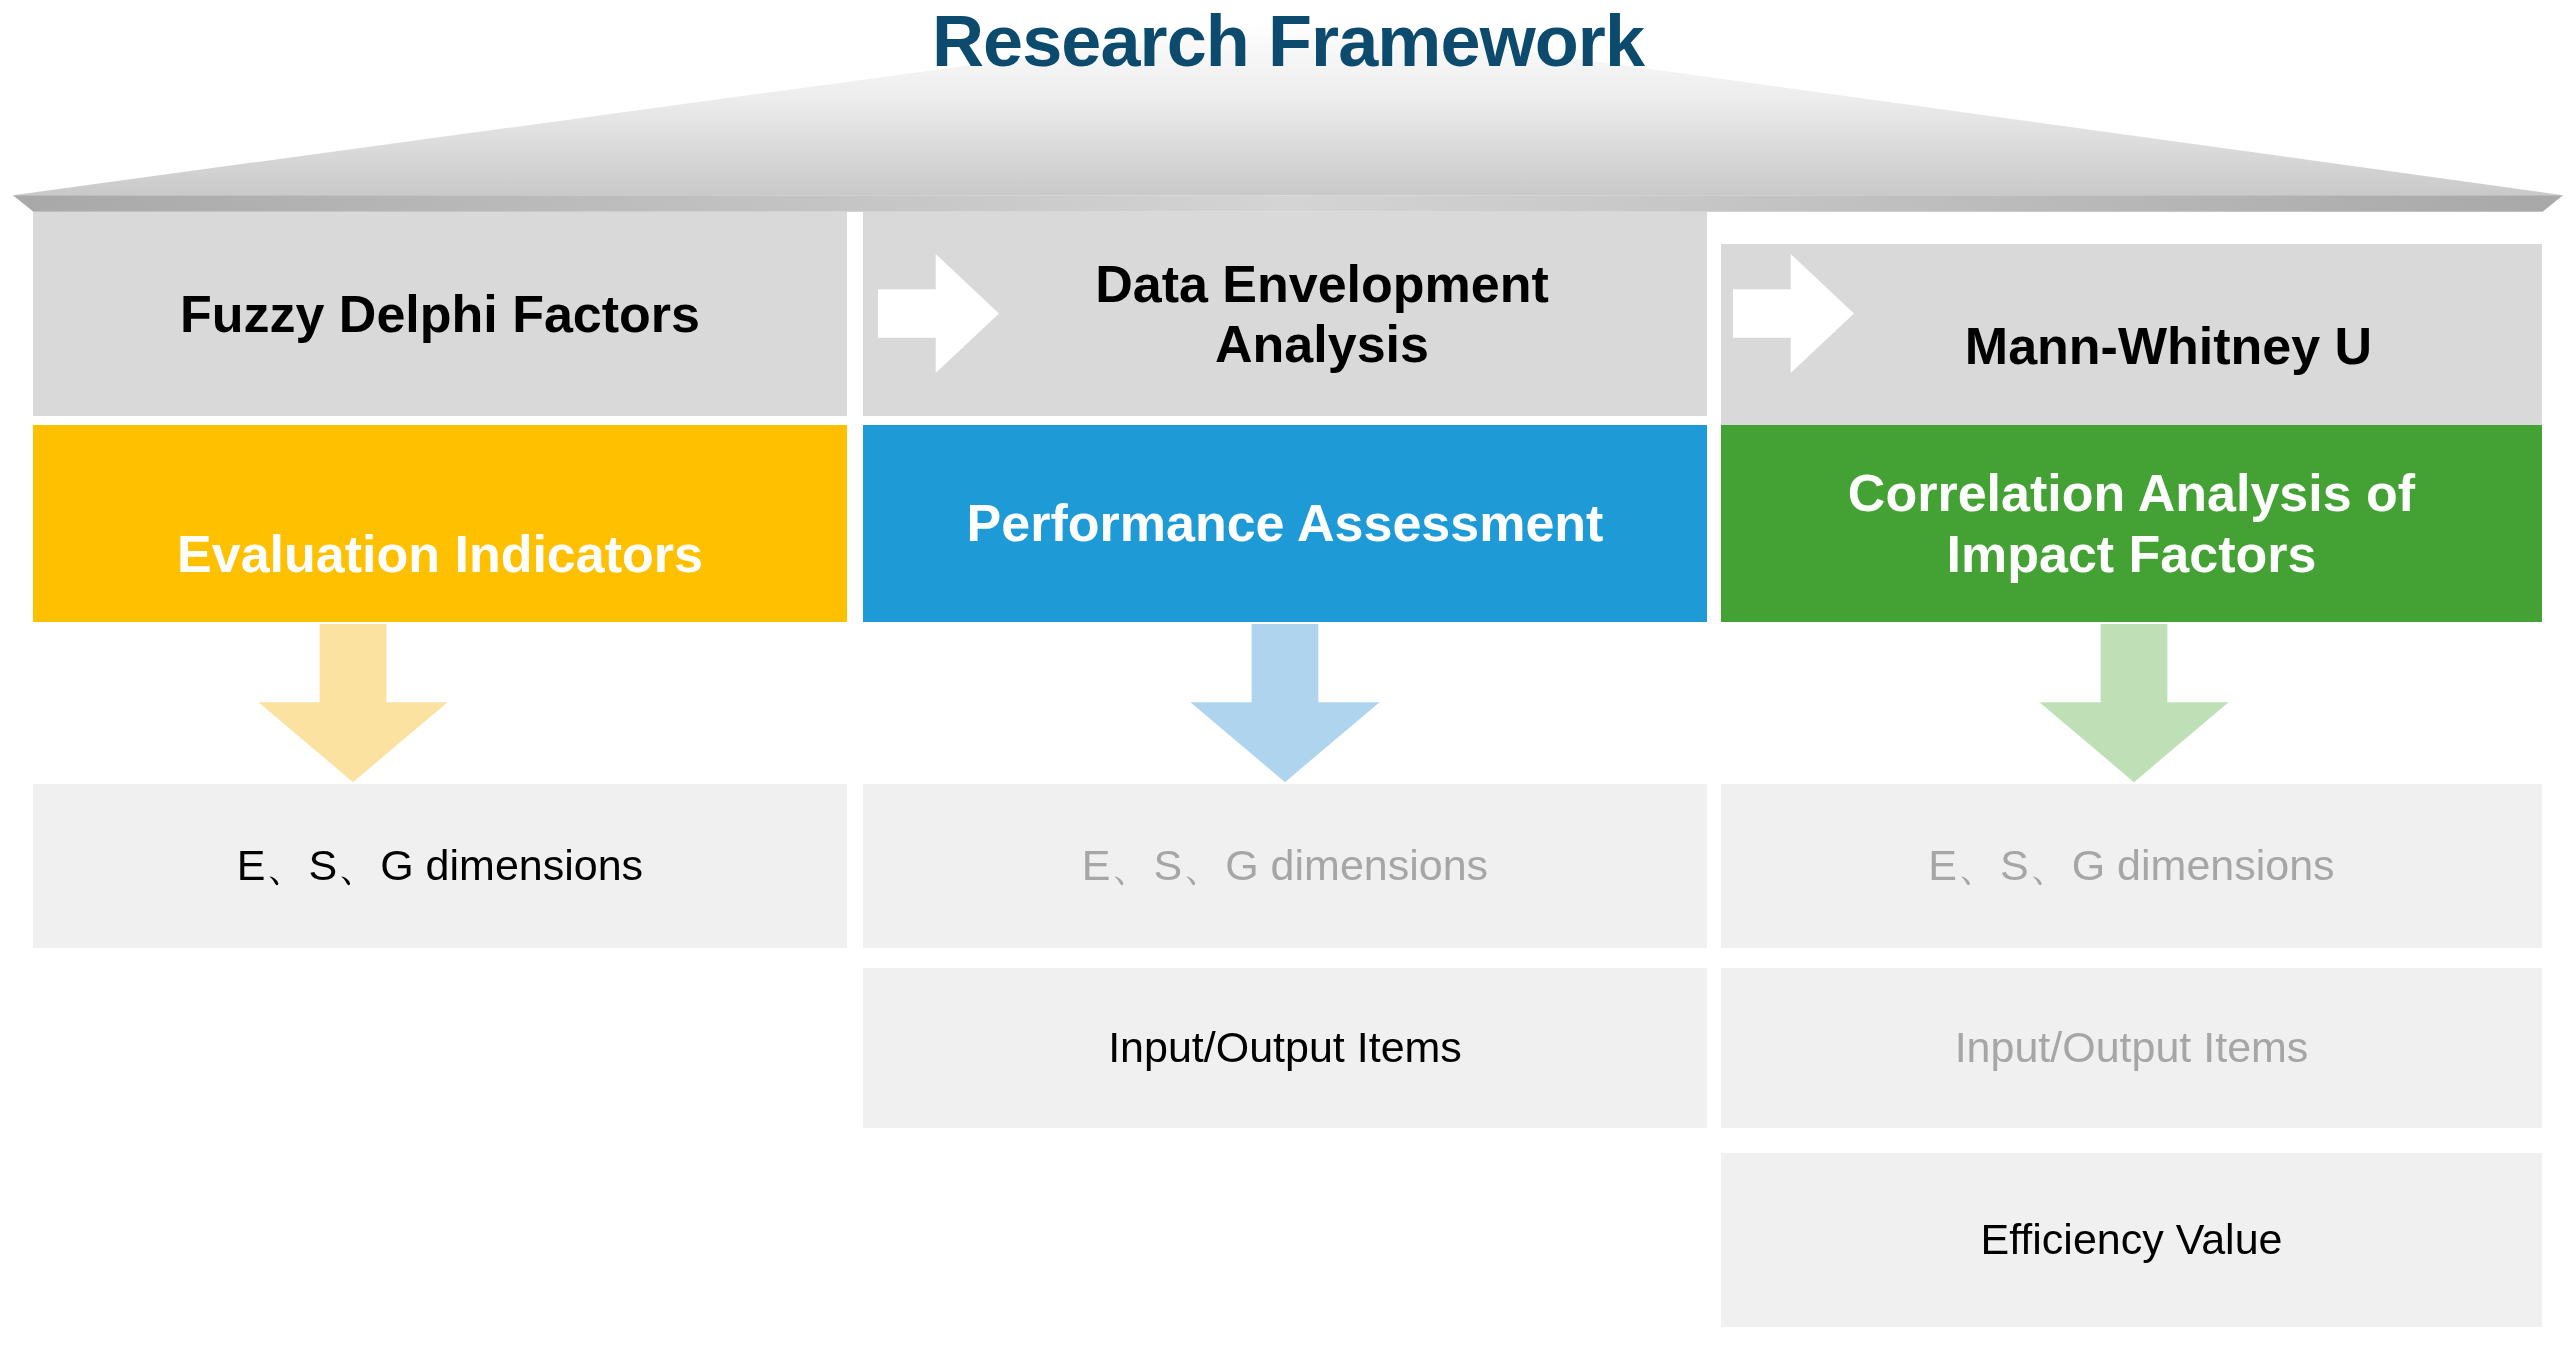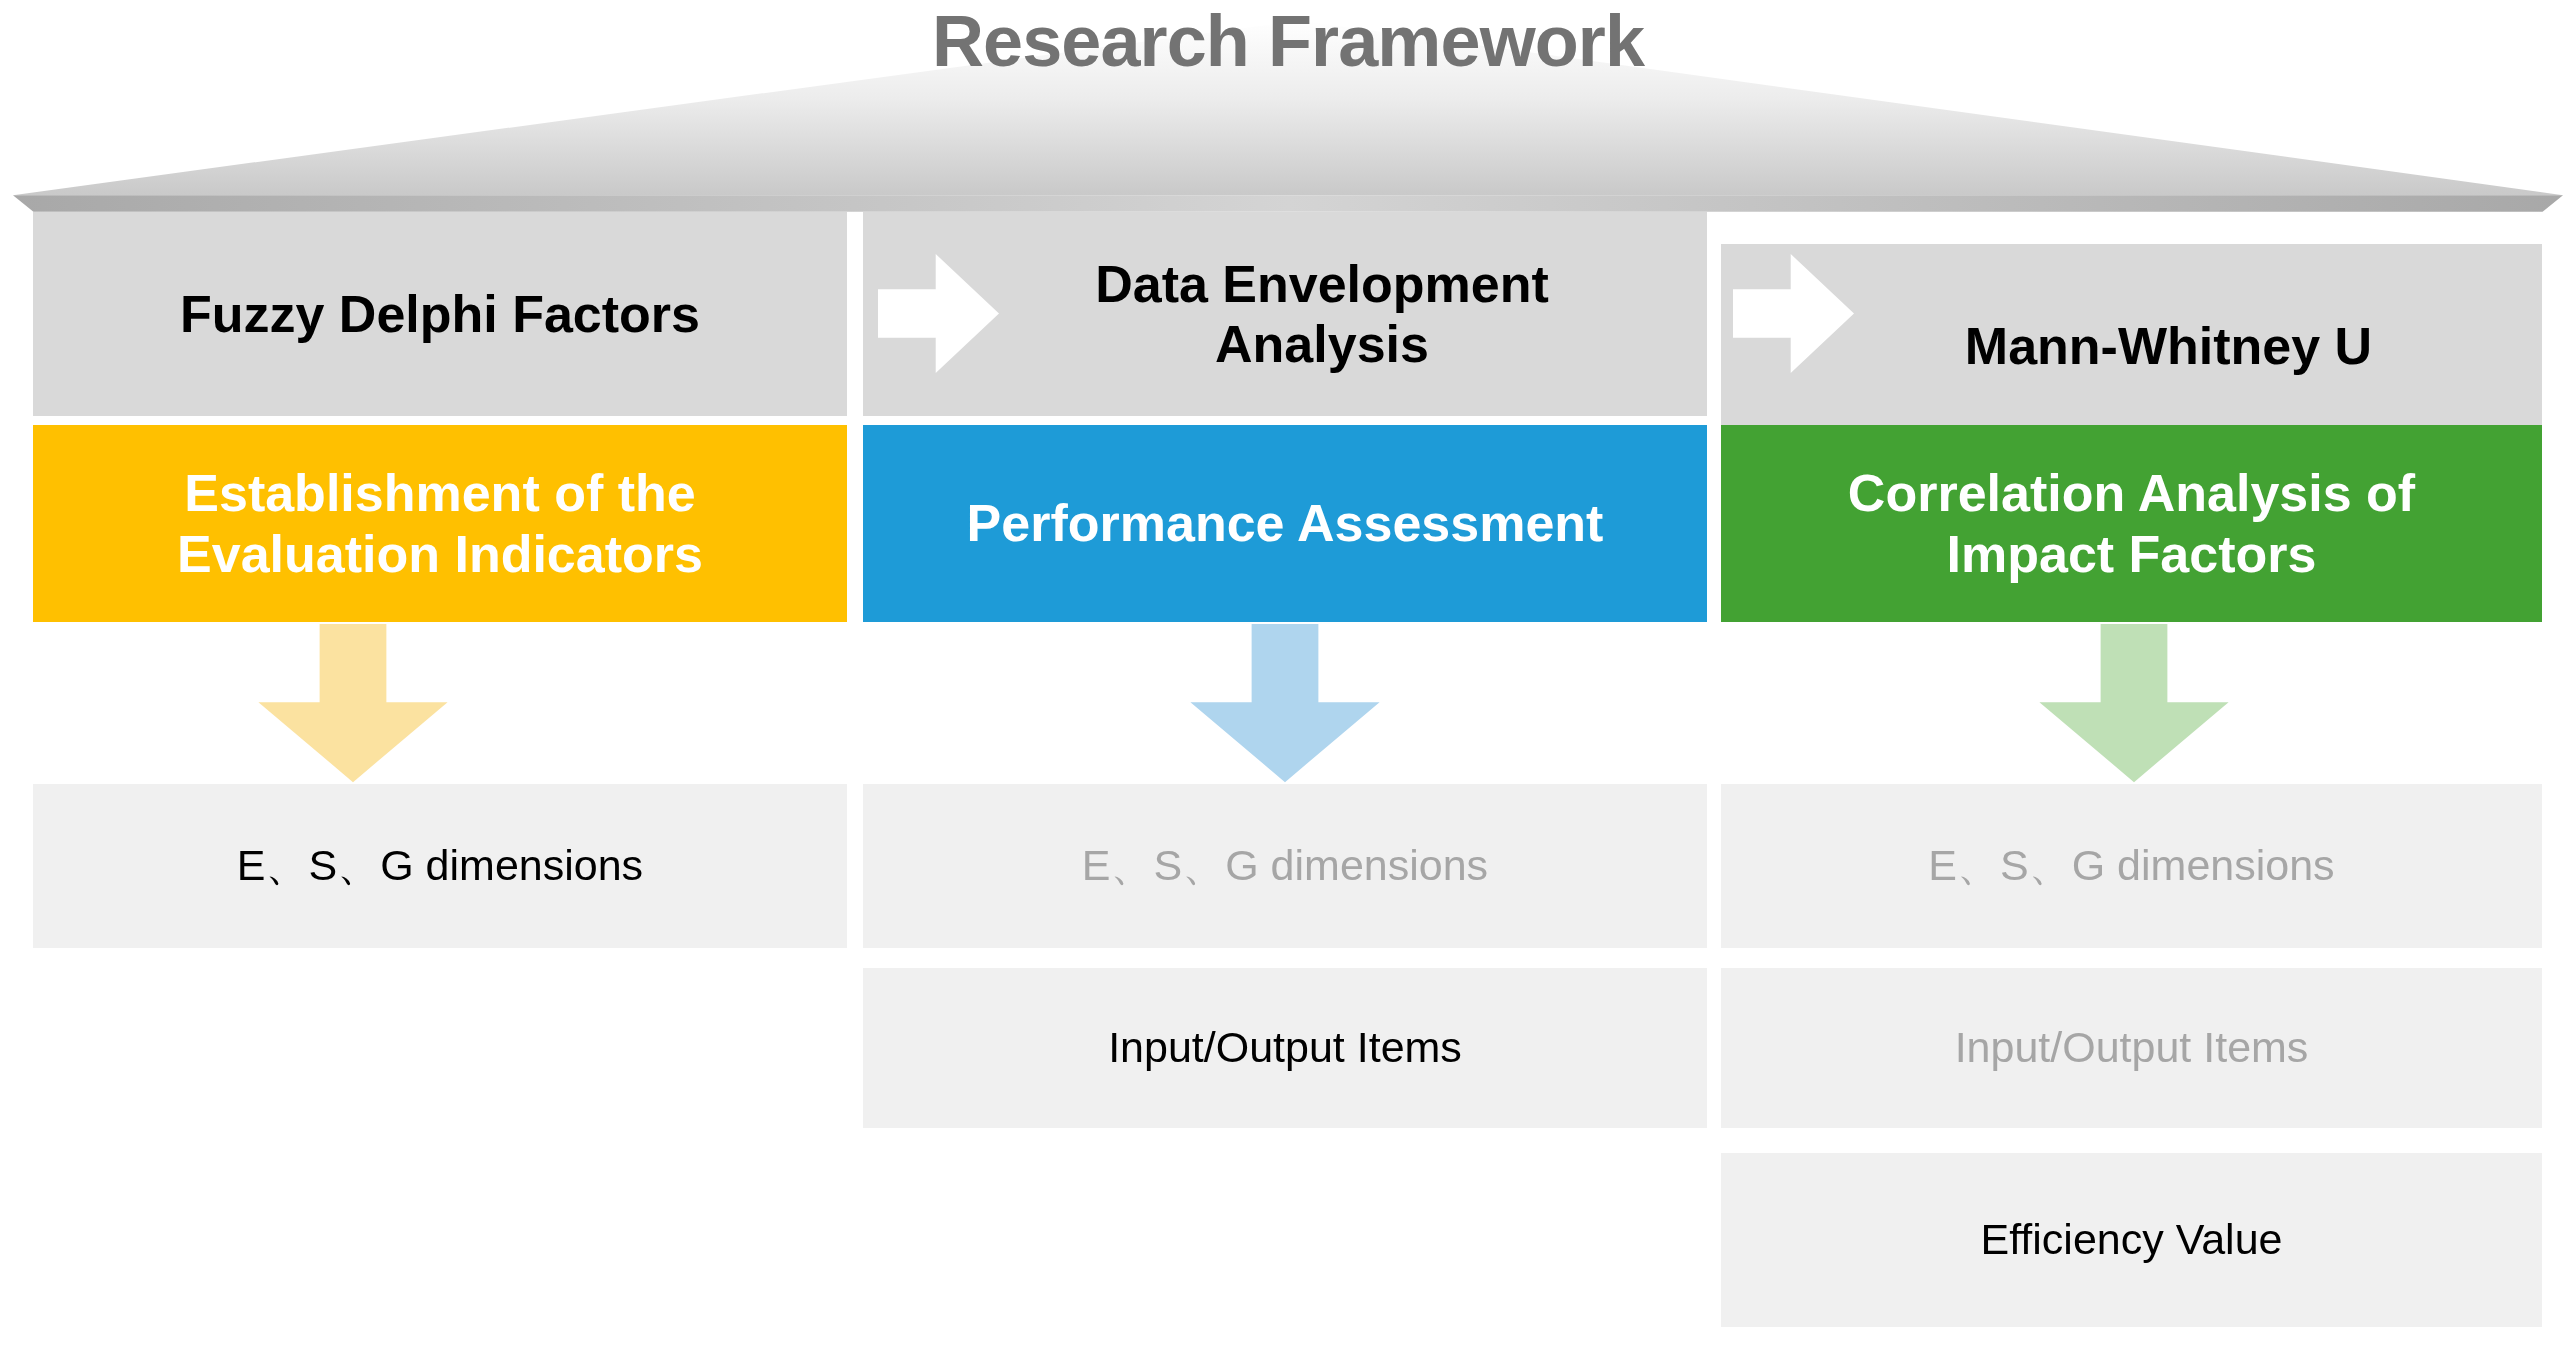--- a/index.html
+++ b/index.html
@@ -26,21 +26,21 @@
     height: 223px;
   }
   #page-title {
     position: absolute;
     left: 0;
     top: 3.7px;
     width: 2576px;
     text-align: center;
     font-size: 72px;
     font-weight: bold;
-    color: #737373;
+    color: #0c4a6e;
     letter-spacing: -0.9px;
     line-height: 1.05;
     white-space: nowrap;
   }
 
   
   .box {
     position: absolute;
     box-sizing: border-box;
     display: flex;
@@ -105,21 +105,21 @@
   </svg>
 
   <div id="page-title">Research Framework</div>
 
   <div class="box hdr" style="left:33px; top:212px; width:814px; height:204px;">
     <span>Fuzzy Delphi Factors</span>
   </div>
 
   <div class="box band yellow" style="left:33px; top:425px; width:814px; height:197px;">
     <span>
-      <span>Establishment of the</span><br>
+      <br>
       <span>Evaluation Indicators</span>
     </span>
   </div>
 
   <svg class="down-arrow" style="left:251px; top:624px; width:204px; height:160px;" viewBox="0 0 220 172" preserveAspectRatio="none" aria-hidden="true">
     <polygon points="74,0 146,0 146,84 212,84 110,170 8,84 74,84" fill="#FBE2A0"></polygon>
   </svg>
 
   <div class="box leaf" style="left:33px; top:784px; width:814px; height:164px;">
     <span>E、S、G dimensions</span>

